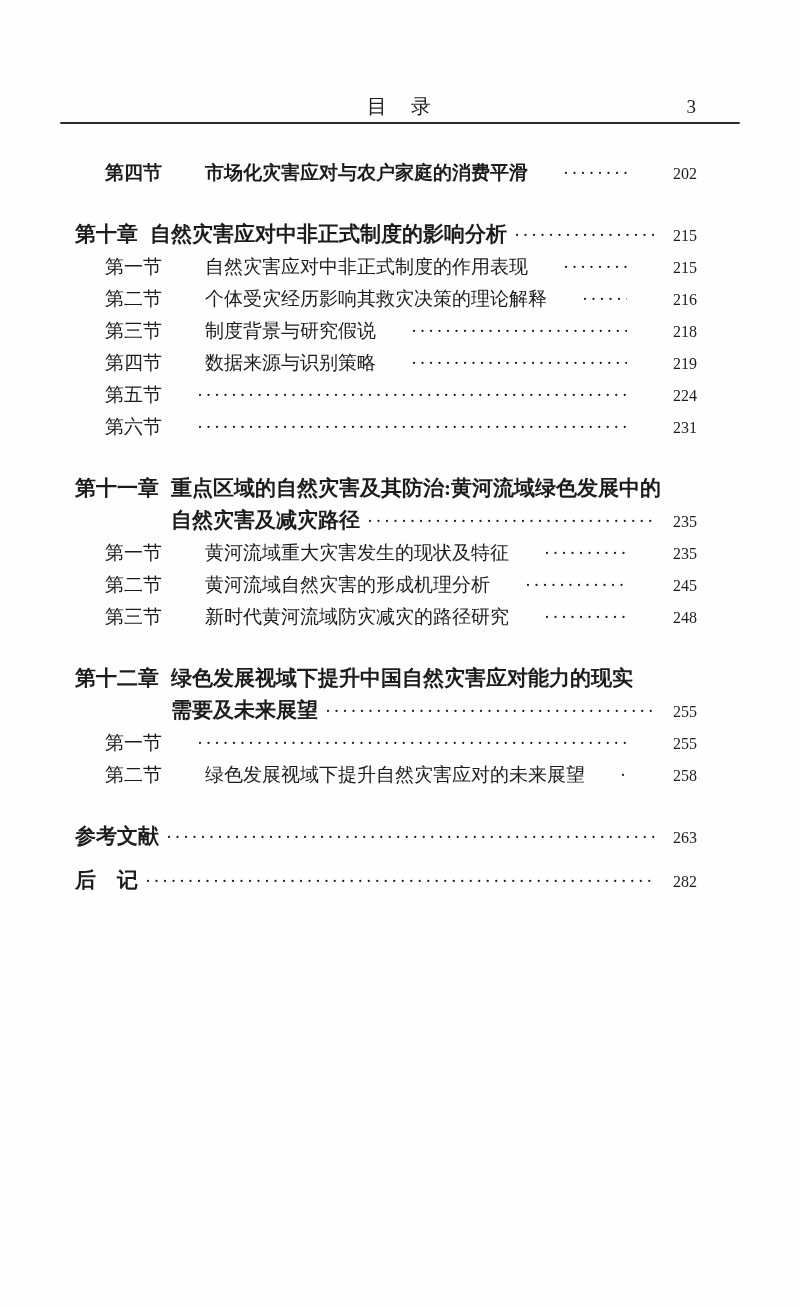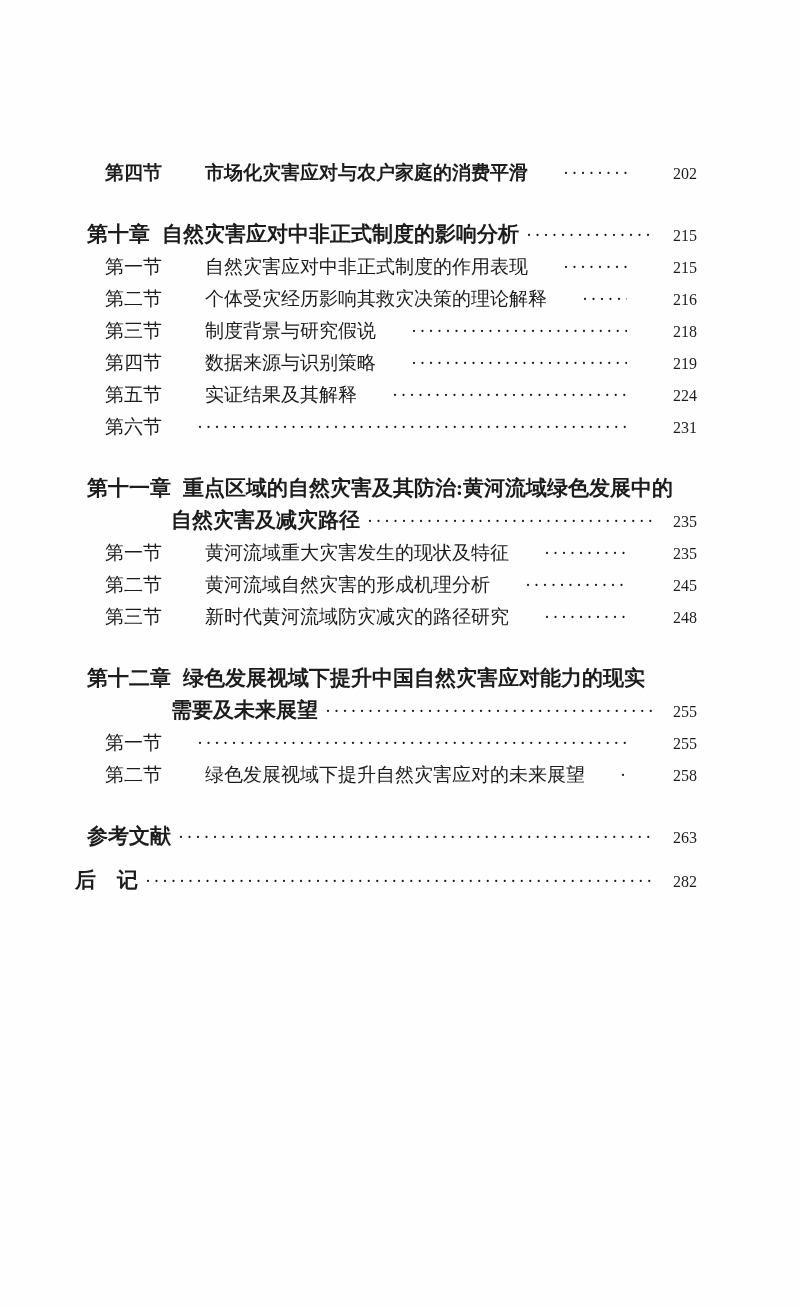--- a/index.html
+++ b/index.html
@@ -57,21 +57,21 @@
     left: 75px;
     width: 622px;
   }
   .row {
     display: flex;
     align-items: baseline;
     line-height: 31px;
     font-size: 19px;
     white-space: nowrap;
   }
-  .row.gap { margin-top: 30px; margin-left: 12px; }
+  .row.gap { margin-top: 30px; }
   .row.bold { font-weight: 700; }
   .row.chapter,
   .row.chapter-cont,
   .row.backmatter { font-size: 21px; }
   .row.section { padding-left: 30px; gap: 28px; }
   .row.chapter-cont { padding-left: 96px; }
   .row.backmatter + .row.backmatter { margin-top: 12px; }
 
   .label { flex: none; }
   .title { flex: none; }
@@ -96,20 +96,25 @@
     font-size: 16px;
     font-weight: 400;
   }
   .row.no-page .dots,
   .row.no-page .pagenum { visibility: hidden; }
 </style>
 </head>
 <body>
 
 <div class="page">
+  <div class="header">
+    <span class="header-title">目　录</span>
+    <span class="header-page">3</span>
+    <div class="header-rule"></div>
+  </div>
   <div class="toc" id="toc-list">
       <div class="row section bold">
         <span class="label">第四节</span>
         <span class="title">市场化灾害应对与农户家庭的消费平滑</span>
         <span class="dots">························································································································</span>
         <span class="pagenum">202</span>
       </div>
       <div class="row chapter bold gap">
         <span class="label">第十章</span>
         <span class="title">自然灾害应对中非正式制度的影响分析</span>
@@ -135,21 +140,20 @@
         <span class="pagenum">218</span>
       </div>
       <div class="row section">
         <span class="label">第四节</span>
         <span class="title">数据来源与识别策略</span>
         <span class="dots">························································································································</span>
         <span class="pagenum">219</span>
       </div>
       <div class="row section">
         <span class="label">第五节</span>
-        <span class="title">实证结果及其解释</span>
         <span class="dots">························································································································</span>
         <span class="pagenum">224</span>
       </div>
       <div class="row section">
         <span class="label">第六节</span>
         <span class="dots">························································································································</span>
         <span class="pagenum">231</span>
       </div>
       <div class="row chapter bold gap no-page">
         <span class="label">第十一章</span>

